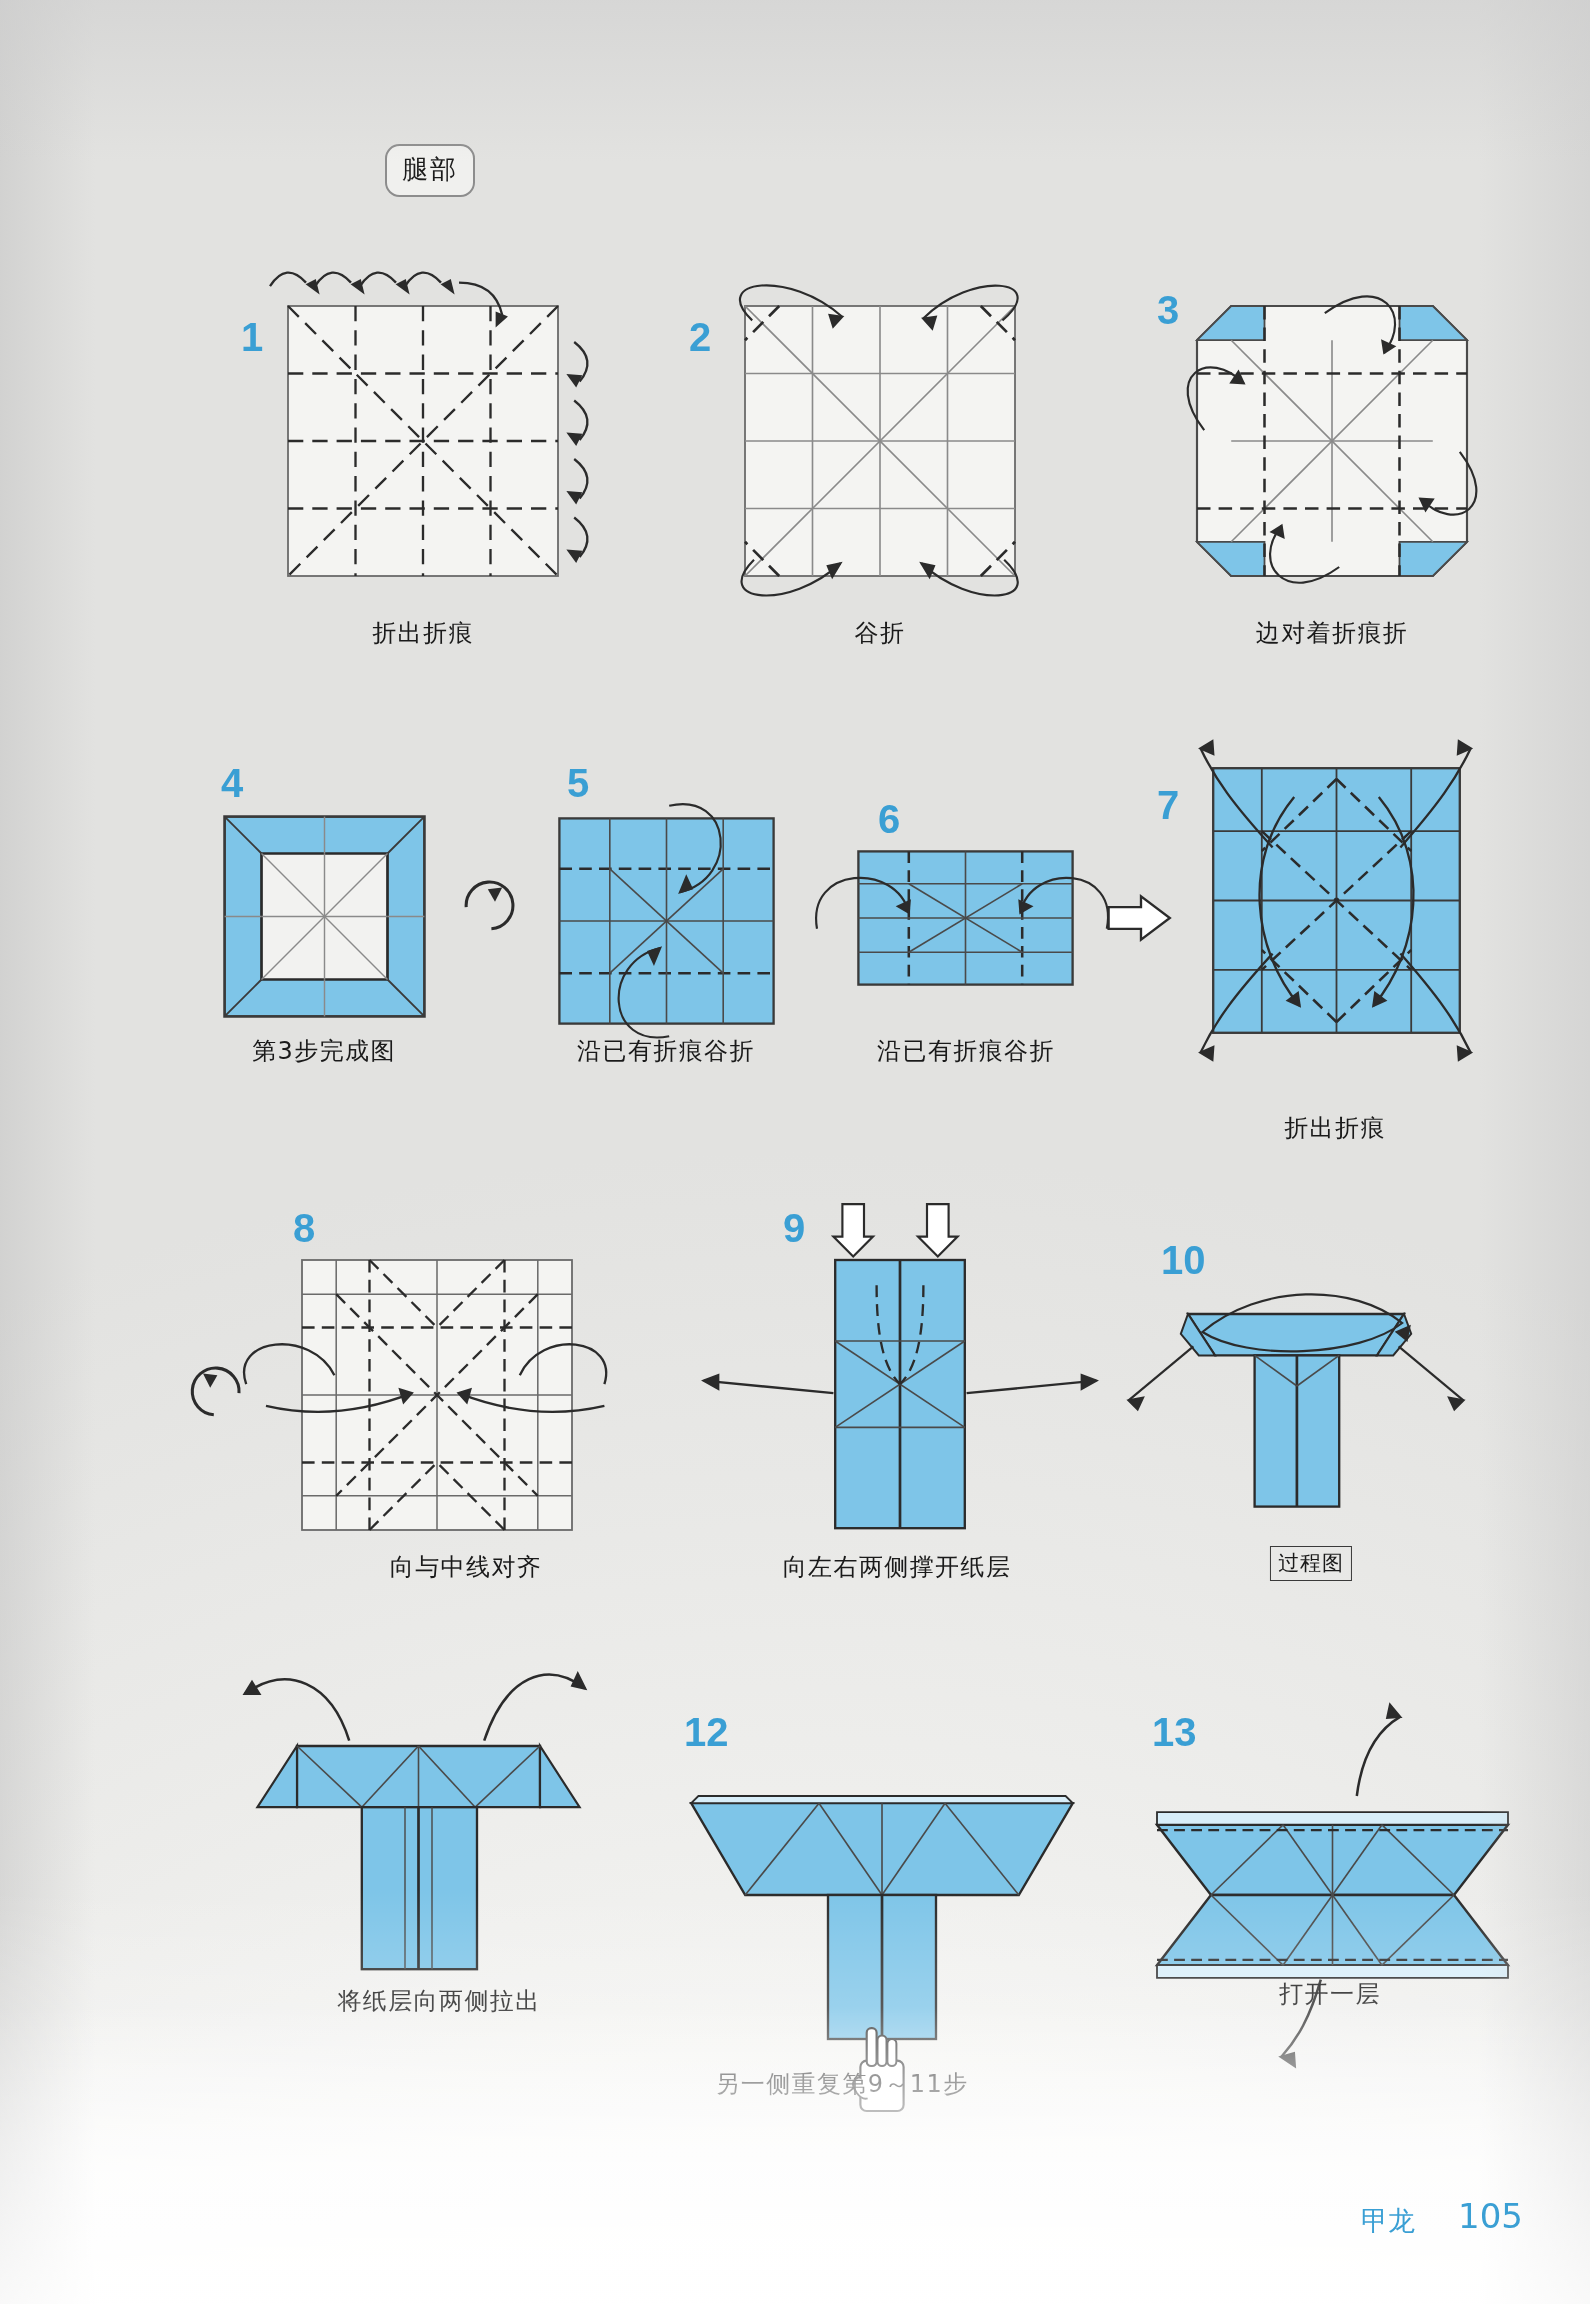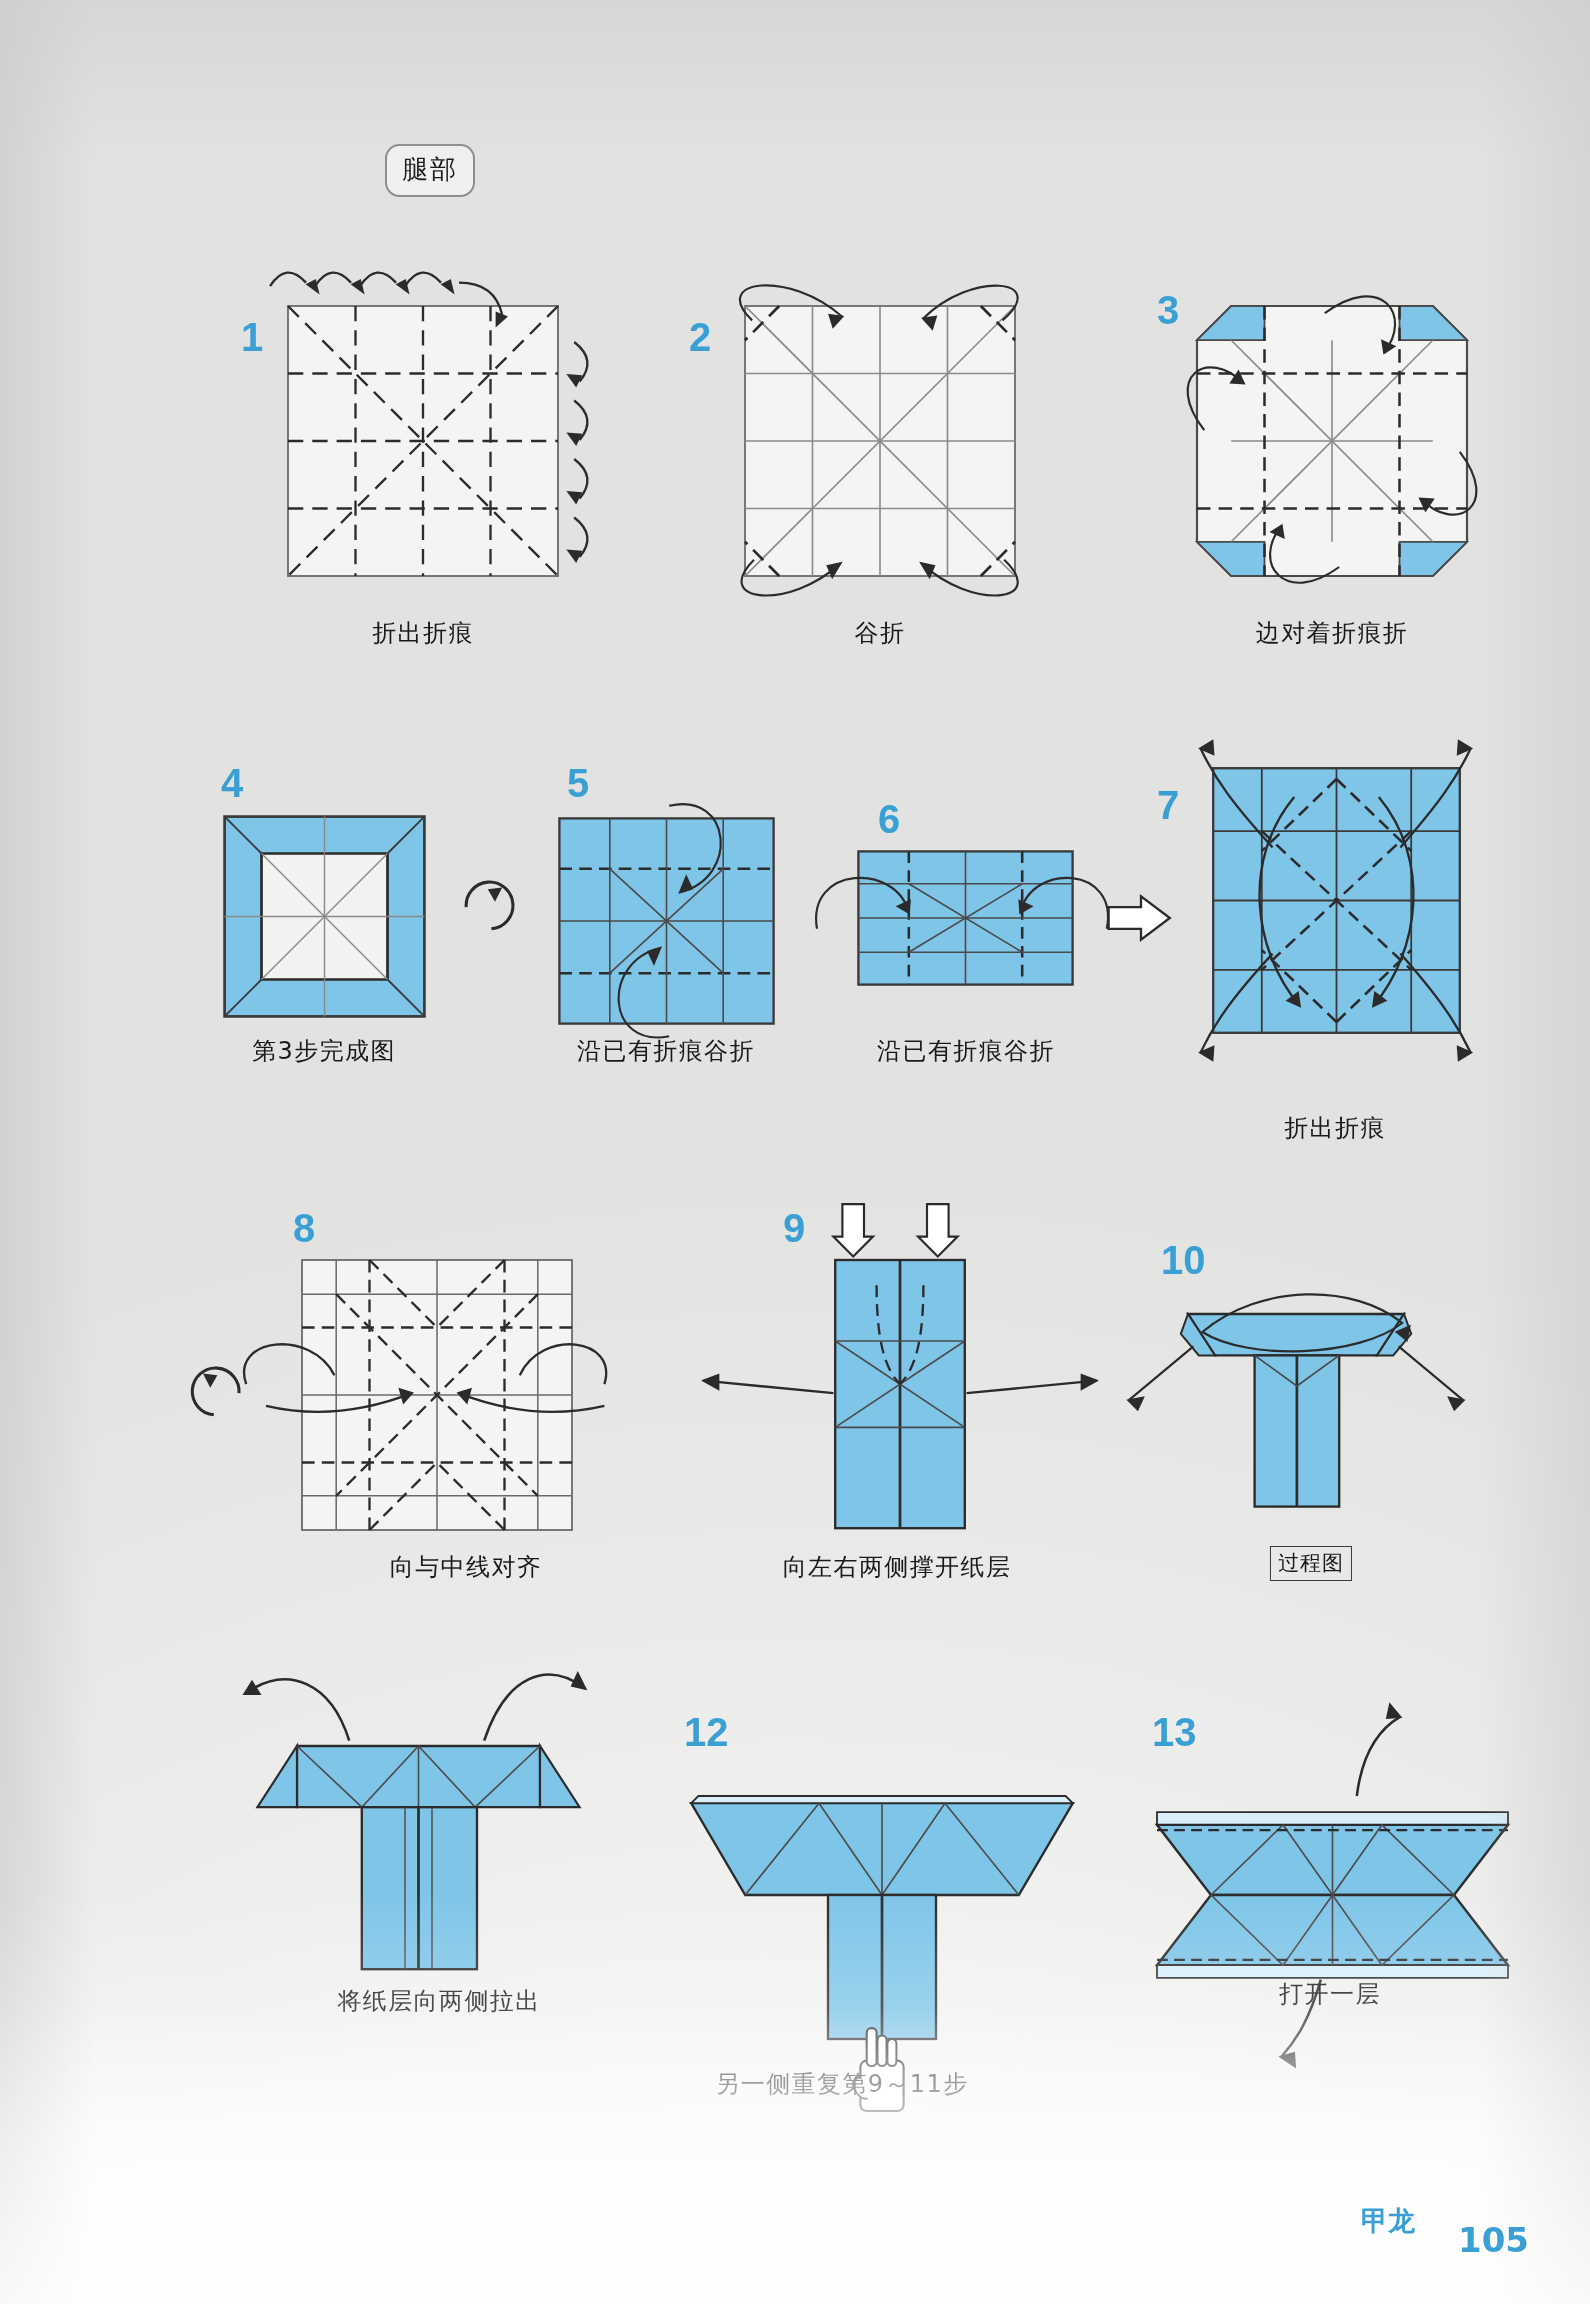--- a/index.html
+++ b/index.html
@@ -68,21 +68,21 @@
   }
   .caption.boxed {
     border: 1.8px solid #3a3a3a;
     padding: 1.8px 7.2px 3.6px 7.2px;
     font-size: 21px;
     letter-spacing: 0.9px;
   }
   .footer {
     position:absolute;
     color:#3a9fd4;
-    font-weight: bold;
+    font-weight: normal;
     font-family: "DejaVu Sans", "Liberation Sans", sans-serif;
     z-index: 70;
   }
   .footer-name { font-size: 27px; }
   .footer-page { font-size: 34px; }
   svg { position:absolute; overflow: visible; }
   .dgm { position:absolute; }
 </style>
 </head>
 <body>
@@ -494,16 +494,16 @@
     </g>
 
     <g fill="none" stroke="#2b2b2b" stroke-width="2.8">
       <path d="M 212 244 C 200 286 186 310 168 330"></path>
       <path d="M 168 330 l 14 -4 l 1 14 z" fill="#2b2b2b"></path>
     </g>
   </svg>
   <div class="caption" style="left:1330px; top:1978px;">打开一层</div>
 
   <div class="footer footer-name" style="left:1361px; top:2203px;">甲龙</div>
-  <div class="footer footer-page" style="left:1458px; top:2196px;margin-top:24px;">105</div>
+  <div class="footer footer-page" style="left:1458px; top:2196px;">105</div>
 
 </div>
 
 
 </body></html>

